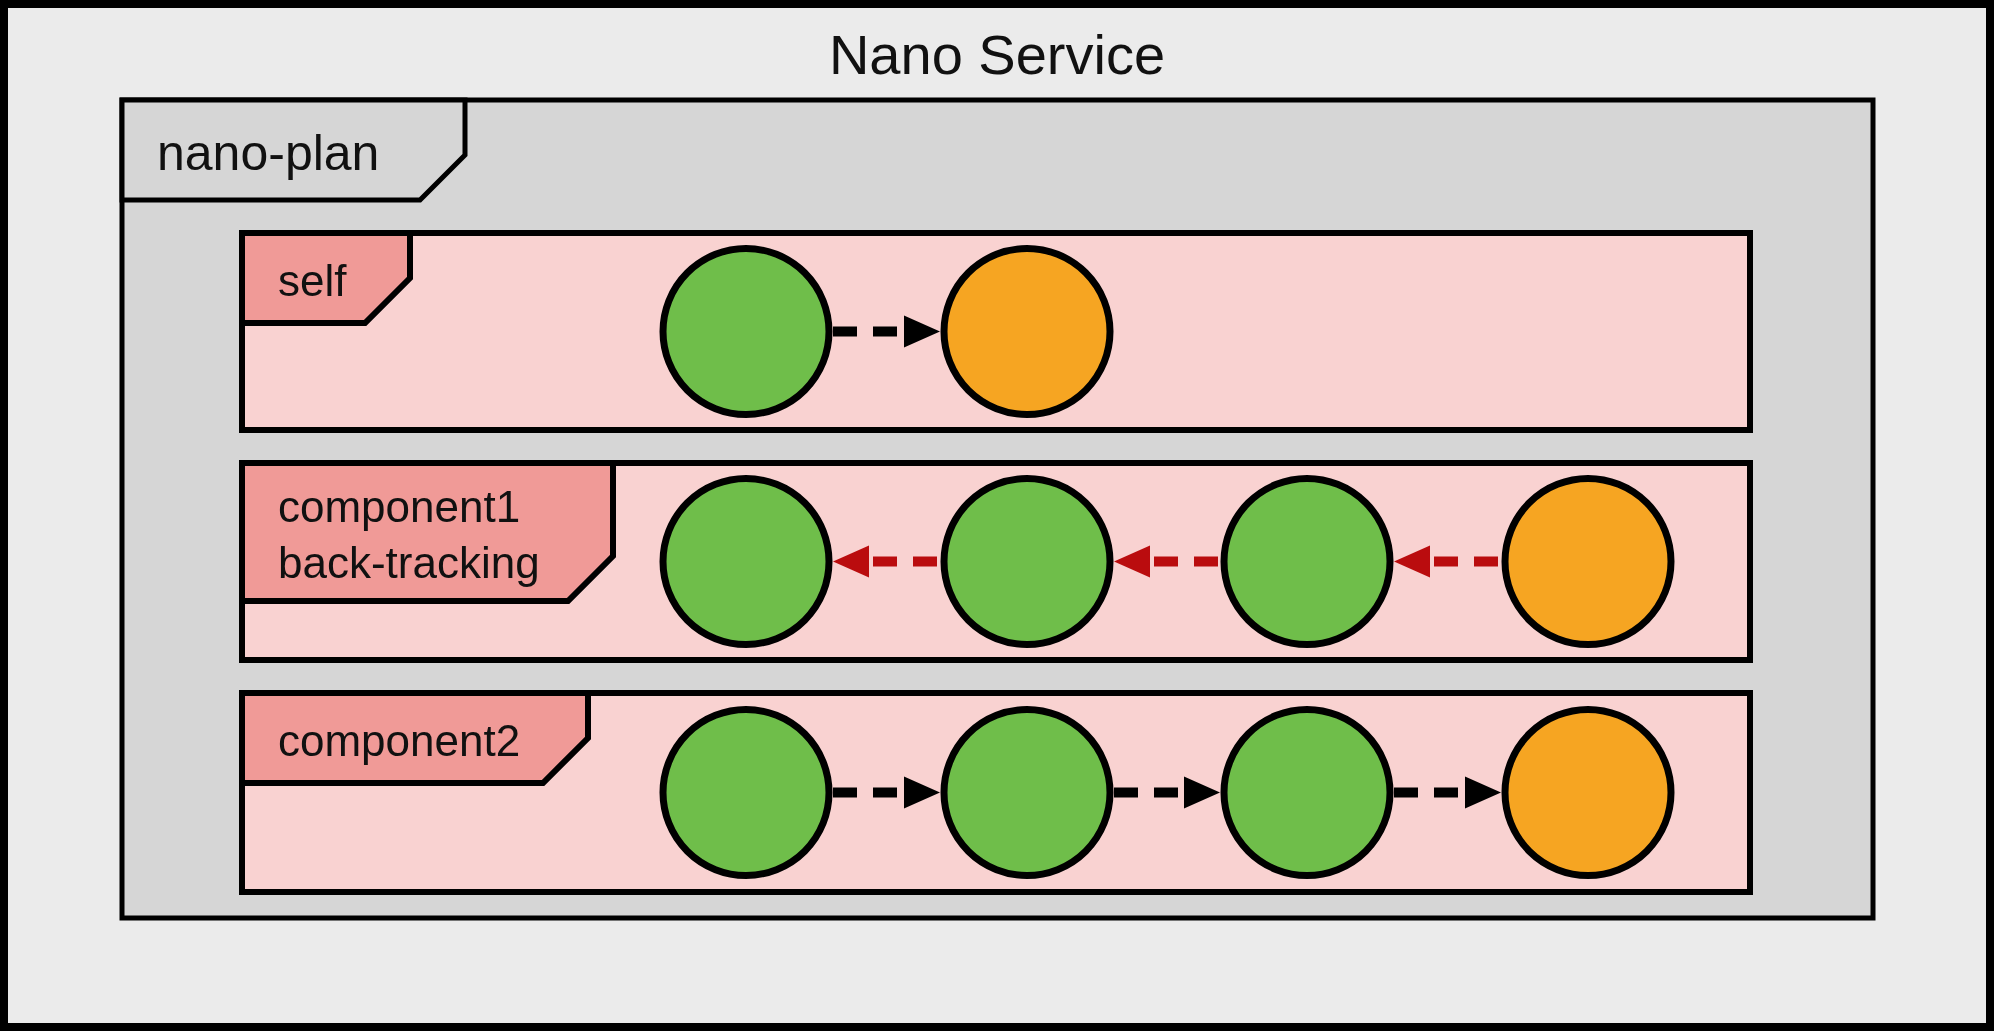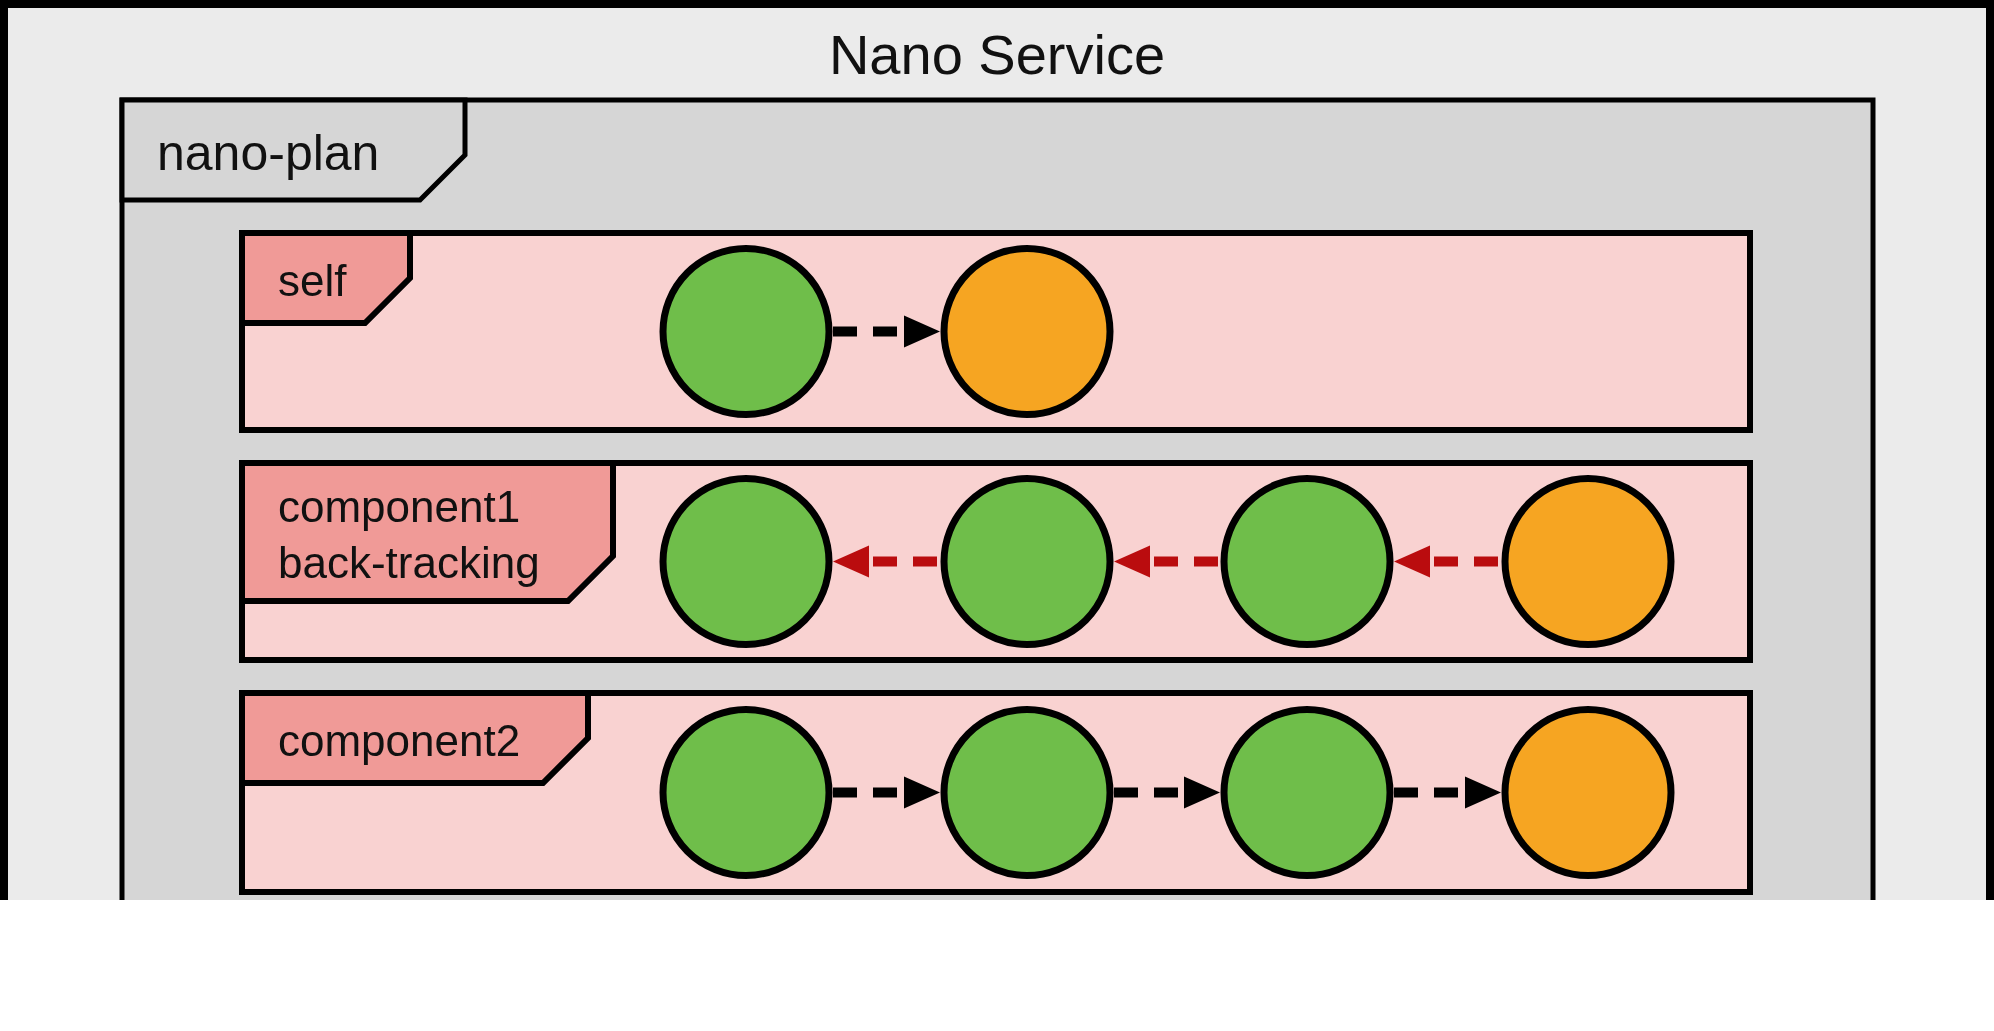--- a/index.html
+++ b/index.html
@@ -1,18 +1,18 @@
 <!DOCTYPE html>
 <html><head>
 <meta charset="utf-8">
 <style>
   html, body { margin: 0; padding: 0; background: #ffffff; }
   .page {
     width: 1994px;
-    height: 900px;
+    height: 1031px;
     position: relative;
     overflow: hidden;
     font-family: "Liberation Sans", sans-serif;
   }
   svg text {
     font-family: "Liberation Sans", sans-serif;
     fill: #111111;
   }
   .title-text   { font-size: 56px; }
   .frame-text   { font-size: 50px; }

